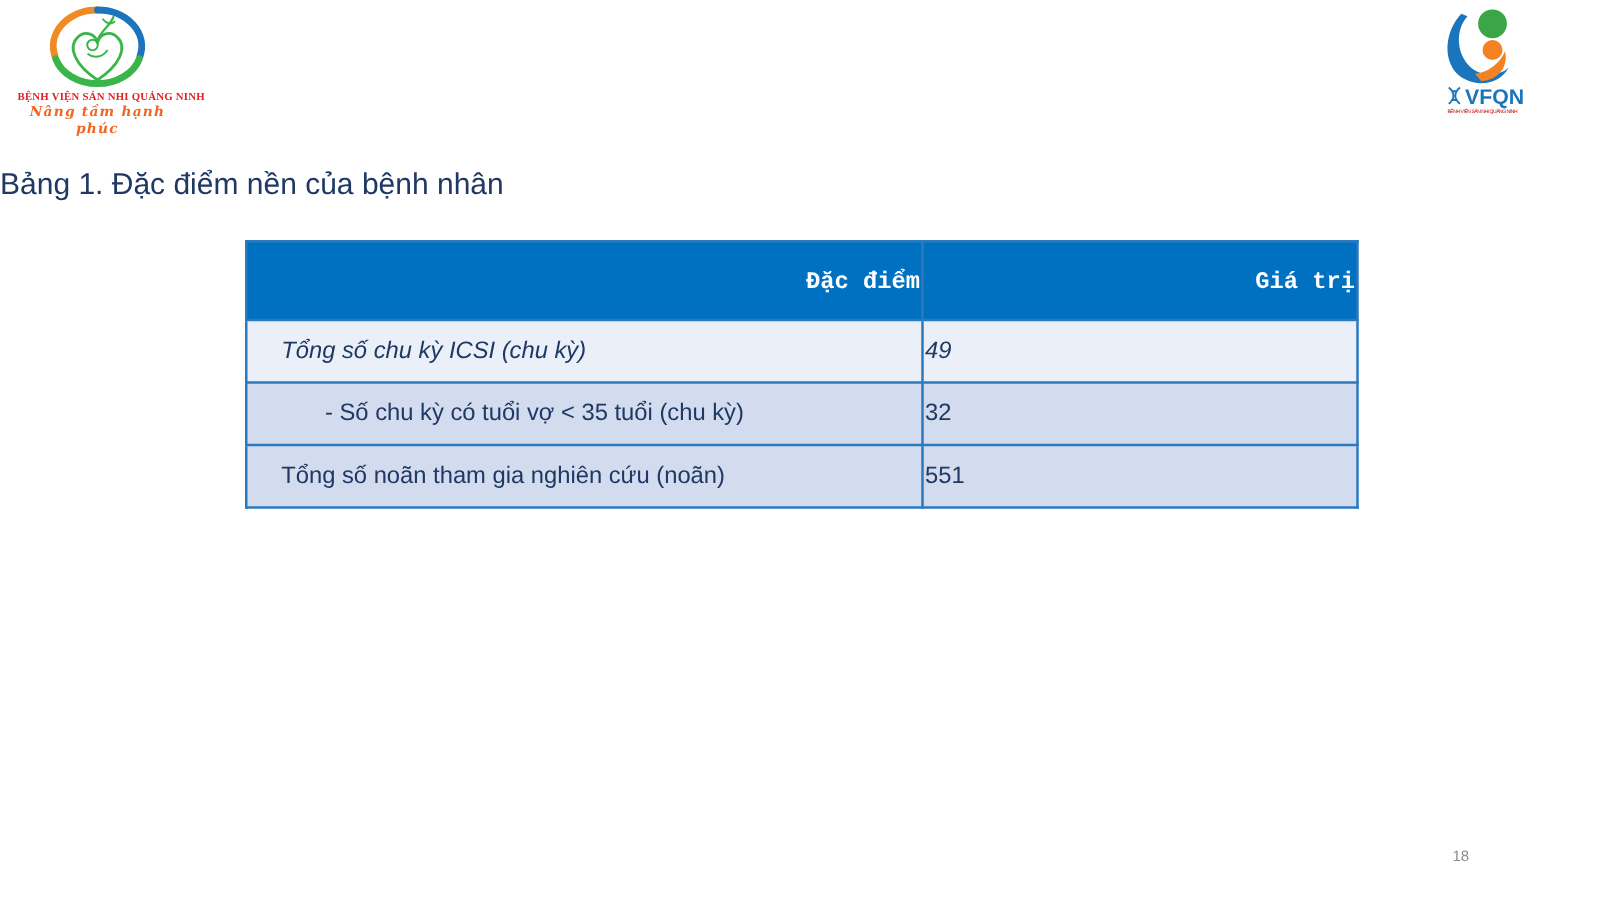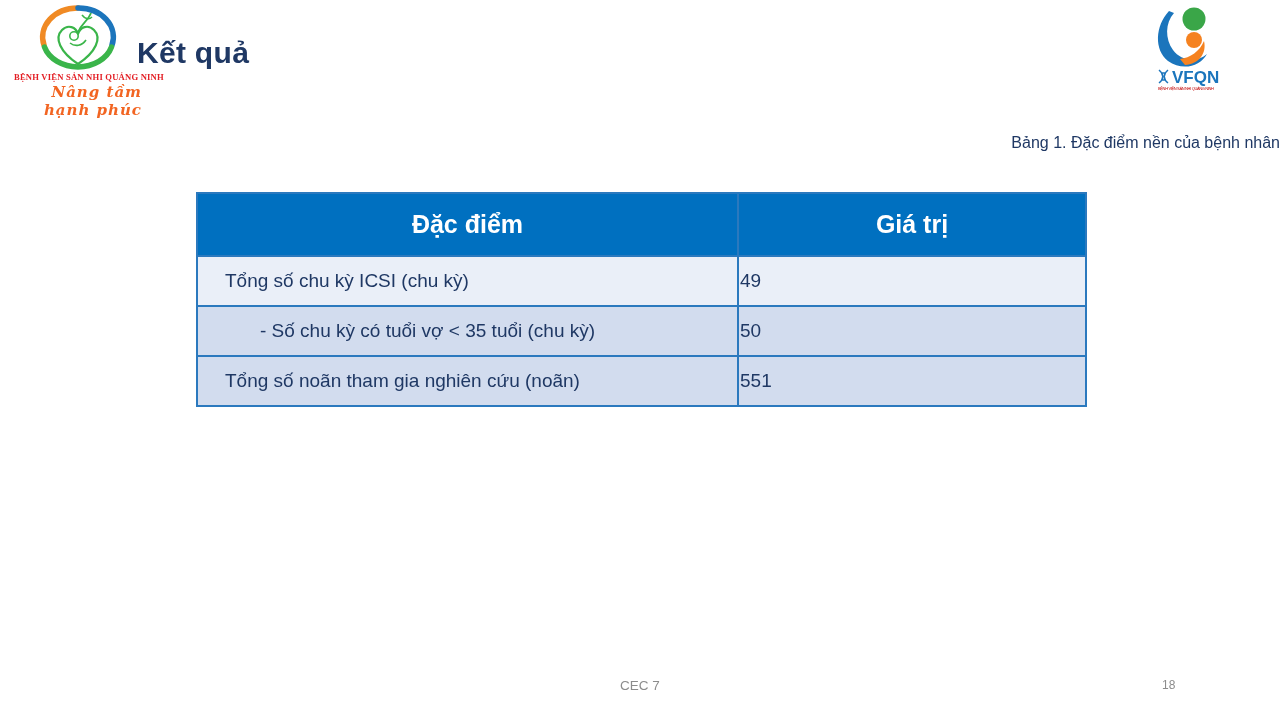--- a/index.html
+++ b/index.html
@@ -17,50 +17,51 @@
 
   
   .logo-left{position:absolute;left:14px;top:3px;width:128px;text-align:center;}
   .logo-left .emblem{display:block;margin:0 auto;}
   .logo-left .line1{
     font-family:"Liberation Serif", serif;font-weight:700;font-size:8.6px;
     color:#E31E24;white-space:nowrap;margin-top:-1px;letter-spacing:.2px;
   }
   .logo-left .line2{
     font-family:"DejaVu Serif", serif;font-style:italic;font-weight:700;
-    font-size:15px;color:#F26522;margin-top:1px;letter-spacing:1px;text-align:right;
+    font-size:11px;color:#F26522;margin-top:1px;letter-spacing:1px;
   }
 
   
   .logo-right{position:absolute;left:1152px;top:6px;width:72px;text-align:left;}
 
   
   .table-caption{
-    position:absolute;top:134px;left:0;width:100%;text-align:right;
-    font-size:16px;color:var(--text-navy,#1F3864);
+    position:absolute;top:134px;left:0;width:100%;text-align:left;
+    font-size:24px;color:var(--text-navy,#1F3864);
   }
 
   
   table.data-table{
     position:absolute;left:196px;top:192px;width:889px;
     border-collapse:collapse;table-layout:fixed;
   }
   table.data-table th{
     background:var(--header-bg,#0070C0);color:var(--header-text,#ffffff);
-    font-size:25px;font-weight:700;text-align:center;height:59px;
+    font-size:19px;font-weight:700;text-align:right;height:59px;
     border:2px solid var(--border,#2B79BE);
+    font-family:Liberation Mono, monospace;
   }
   table.data-table td{
     font-size:19px;color:var(--text-navy,#1F3864);height:46px;
     border:2px solid var(--border,#2B79BE);vertical-align:middle;
   }
   td.cell-label{text-align:left;padding-left:27px;}
   td.cell-label.indent{padding-left:62px;}
   td.cell-value{text-align:left;}
-  tr.row-light td{background:var(--row-light,#EAEFF8);}
+  tr.row-light td{background:var(--row-light,#EAEFF8);font-style:italic;}
   tr.row-dark td{background:var(--row-dark,#D2DCEE);}
 
   
   .footer-text{
     position:absolute;top:678px;left:0;width:100%;text-align:center;
     font-size:13.5px;color:var(--footer-grey,#8C8C8C);
   }
   .page-number{
     position:absolute;top:678px;left:1162px;
     font-size:12px;color:var(--footer-grey,#8C8C8C);
@@ -79,21 +80,20 @@
       <path d="M48 61 C 30 49 24 35 32 27 C 38 21 46 24 48 31 C 50 24 58 21 64 27 C 72 35 66 49 48 61 Z" stroke="#3AB54A" stroke-width="2.2" fill="none" stroke-linejoin="round"></path>
       <path d="M48 29 C 52 20 58 18 61 10" stroke="#3AB54A" stroke-width="1.8" fill="none"></path>
       <path d="M52 12 C 55 16 59 17 62 14" stroke="#3AB54A" stroke-width="1.6" fill="none"></path>
       <circle cx="44" cy="33" r="4.2" fill="none" stroke="#3AB54A" stroke-width="1.6"></circle>
       <path d="M40 40 C 45 44 52 43 56 37" stroke="#3AB54A" stroke-width="1.6" fill="none"></path>
     </svg>
     <div class="line1">BỆNH VIỆN SẢN NHI QUẢNG NINH</div>
     <div class="line2">Nâng tầm hạnh phúc</div>
   </div>
 
-  <h1 class="slide-title">Kết quả</h1>
 
   <div class="logo-right">
     <svg width="68" height="86" viewBox="0 0 68 86">
       <circle cx="42" cy="13" r="11.5" fill="#3AA648"></circle>
       <path d="M17 5 C 3 20 2 44 16 55 C 30 65 48 61 55 48 C 45 57 29 55 21 44 C 13 33 13 17 22 7 Z" fill="#1B75BC"></path>
       <circle cx="42" cy="34" r="8" fill="#F58220"></circle>
       <path d="M28 53 C 38 52 48 45 52 35 C 55 47 47 58 33 59 Z" fill="#F58220"></path>
       <path d="M7 64 C 12 68 12 73 7 77 M16 64 C 11 68 11 73 16 77 M9 67 L 14 67 M9 74 L 14 74" stroke="#1B75BC" stroke-width="1.5" fill="none"></path>
       <text x="20" y="77" font-family="Liberation Sans, sans-serif" font-size="17" font-weight="700" fill="#1B75BC">VFQN</text>
       <text x="34" y="84" font-family="Liberation Sans, sans-serif" font-size="4" fill="#C00000" text-anchor="middle" textLength="56">BỆNH VIỆN SẢN NHI QUẢNG NINH</text>
@@ -113,25 +113,24 @@
         <th>Giá trị</th>
       </tr>
     </thead>
     <tbody id="table-body">
         <tr class="row-light">
       <td class="cell-label">Tổng số chu kỳ ICSI (chu kỳ)</td>
       <td class="cell-value">49</td>
     </tr>
         <tr class="row-dark">
       <td class="cell-label indent">- Số chu kỳ có tuổi vợ &lt; 35 tuổi (chu kỳ)</td>
-      <td class="cell-value">50</td>
+      <td class="cell-value">32</td>
     </tr>
         <tr class="row-dark">
       <td class="cell-label">Tổng số noãn tham gia nghiên cứu (noãn)</td>
       <td class="cell-value">551</td>
     </tr>
       </tbody>
   </table>
 
-  <div class="footer-text">CEC 7</div>
   <div class="page-number">18</div>
 
 </div>
 
 </body></html>

